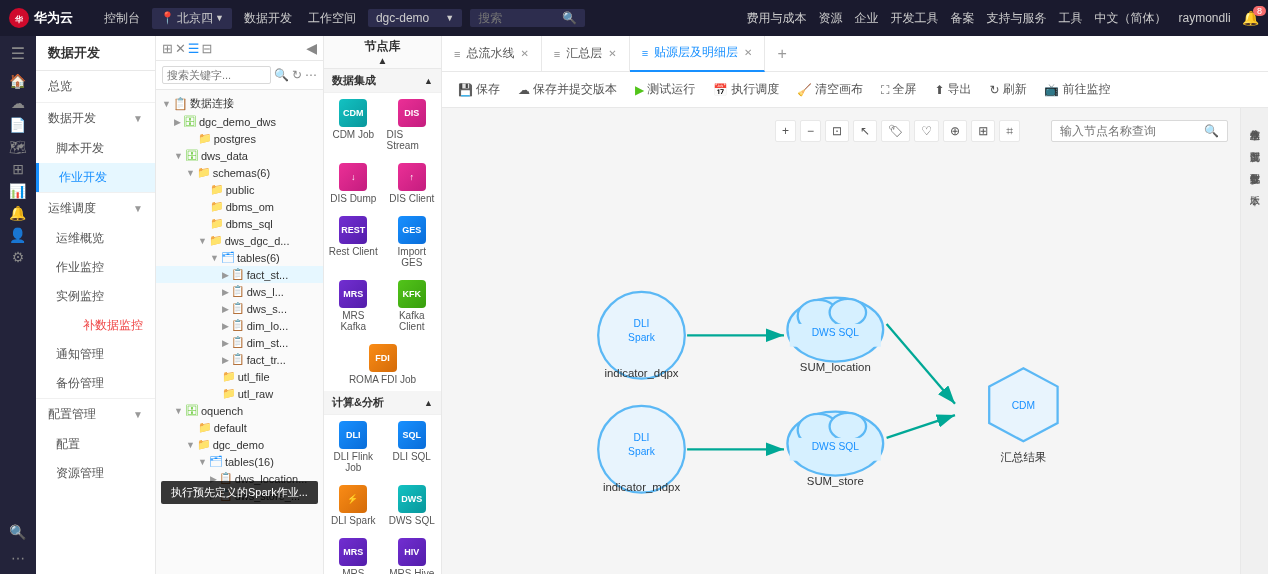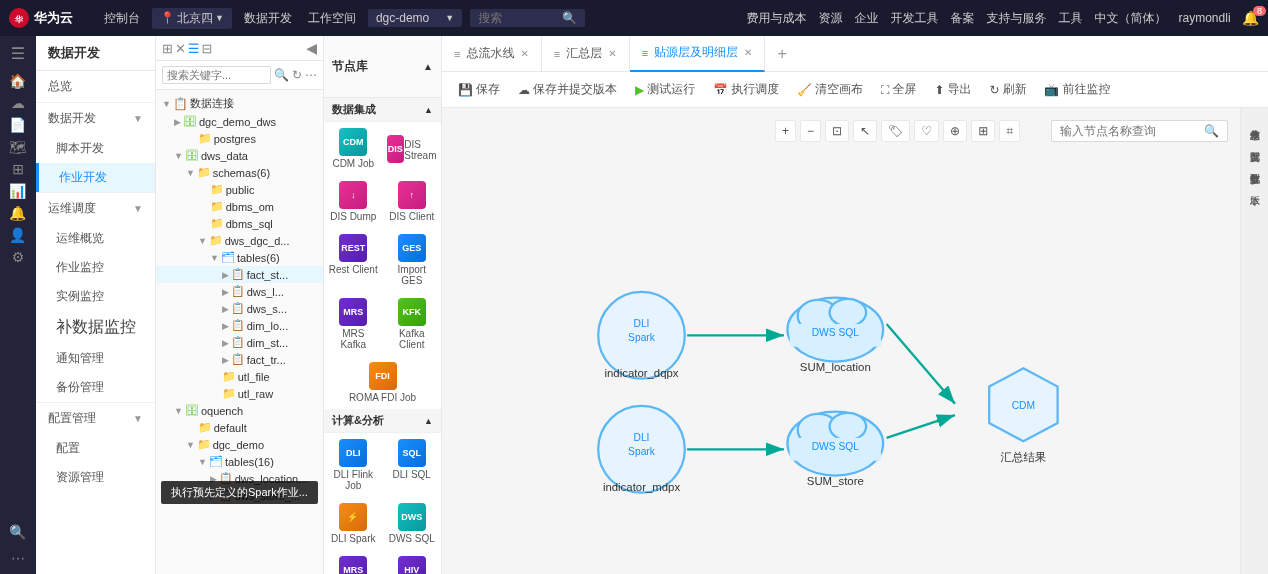--- a/index.html
+++ b/index.html
@@ -75,21 +75,21 @@
     </div>
     <div style="padding:6px 12px 6px 20px;font-size:12px;color:#555;cursor:pointer;">脚本开发</div>
     <div style="padding:6px 12px 6px 20px;font-size:12px;color:#1890ff;cursor:pointer;border-left:3px solid #1890ff;background:#e6f7ff;">作业开发</div>
     <div style="padding:7px 12px;font-size:12px;color:#555;cursor:pointer;display:flex;align-items:center;justify-content:space-between;border-top:1px solid #f0f0f0;">
       <span>运维调度</span>
       <span style="font-size:10px;color:#999;">▼</span>
     </div>
     <div style="padding:6px 12px 6px 20px;font-size:12px;color:#555;cursor:pointer;">运维概览</div>
     <div style="padding:6px 12px 6px 20px;font-size:12px;color:#555;cursor:pointer;">作业监控</div>
     <div style="padding:6px 12px 6px 20px;font-size:12px;color:#555;cursor:pointer;">实例监控</div>
-    <div style="padding:6px 12px 6px 20px;font-size:16px;color:#404040;cursor:pointer;">补数据监控</div>
+    <div style="padding:6px 12px 6px 20px;font-size:12px;color:#ef4444;cursor:pointer;text-align:right;">补数据监控</div>
     <div style="padding:6px 12px 6px 20px;font-size:12px;color:#555;cursor:pointer;">通知管理</div>
     <div style="padding:6px 12px 6px 20px;font-size:12px;color:#555;cursor:pointer;">备份管理</div>
     <div style="padding:7px 12px;font-size:12px;color:#555;cursor:pointer;display:flex;align-items:center;justify-content:space-between;border-top:1px solid #f0f0f0;">
       <span>配置管理</span>
       <span style="font-size:10px;color:#999;">▼</span>
     </div>
     <div style="padding:6px 12px 6px 20px;font-size:12px;color:#555;cursor:pointer;">配置</div>
     <div style="padding:6px 12px 6px 20px;font-size:12px;color:#555;cursor:pointer;">资源管理</div>
   </div>
 
@@ -234,36 +234,36 @@
         <span style="font-size:9px;color:#999;">▶</span>
         <span style="color:#1890ff;font-size:11px;">📋</span>
         <span style="color:#333;">dws_store_...</span>
       </div>
     </div>
 
     <div style="position:absolute;bottom:70px;left:5px;background:rgba(0,0,0,0.78);color:#fff;padding:4px 10px;border-radius:2px;font-size:11px;white-space:nowrap;z-index:100;">执行预先定义的Spark作业...</div>
   </div>
 
   <div style="width:118px;background:#fff;border-right:1px solid #e8e8e8;display:flex;flex-direction:column;flex-shrink:0;overflow-y:auto;">
-    <div style="display:flex;align-items:center;justify-content:space-between;padding:22px 8px;background:#fafafa;border-bottom:1px solid #e8e8e8;font-size:12px;font-weight:bold;color:#333;cursor:pointer;">
+    <div style="display:flex;align-items:center;justify-content:space-between;padding:2px 8px;background:#fafafa;border-bottom:1px solid #e8e8e8;font-size:12px;font-weight:bold;color:#333;cursor:pointer;flex-direction:column;">
       <span>节点库</span>
       <span style="font-size:10px;">▲</span>
     </div>
 
     <div>
       <div style="display:flex;align-items:center;justify-content:space-between;padding:4px 8px;background:#f5f5f5;font-size:11px;font-weight:bold;color:#333;cursor:pointer;border-bottom:1px solid #f0f0f0;">
         <span>数据集成</span>
         <span style="font-size:9px;">▲</span>
       </div>
       <div style="display:flex;flex-wrap:wrap;">
         <div style="display:flex;flex-direction:column;align-items:center;padding:6px 4px;cursor:pointer;font-size:10px;color:#555;width:50%;">
           <div style="width:28px;height:28px;border-radius:4px;background:linear-gradient(135deg,#13c2c2,#08979c);display:flex;align-items:center;justify-content:center;font-size:9px;color:#fff;font-weight:bold;">CDM</div>
           <span style="margin-top:2px;text-align:center;">CDM Job</span>
         </div>
-        <div style="display:flex;flex-direction:row;align-items:center;padding:6px 4px;cursor:pointer;font-size:10px;color:#555;width:50%;">
+        <div style="display:flex;flex-direction:column;align-items:center;padding:6px 4px;cursor:pointer;font-size:10px;color:#555;width:50%;">
           <div style="width:28px;height:28px;border-radius:4px;background:linear-gradient(135deg,#eb2f96,#c41d7f);display:flex;align-items:center;justify-content:center;font-size:9px;color:#fff;font-weight:bold;">DIS</div>
           <span style="margin-top:2px;">DIS Stream</span>
         </div>
         <div style="display:flex;flex-direction:column;align-items:center;padding:6px 4px;cursor:pointer;font-size:10px;color:#555;width:50%;">
           <div style="width:28px;height:28px;border-radius:4px;background:linear-gradient(135deg,#eb2f96,#c41d7f);display:flex;align-items:center;justify-content:center;font-size:9px;color:#fff;font-weight:bold;">↓</div>
           <span style="margin-top:2px;text-align:center;">DIS Dump</span>
         </div>
         <div style="display:flex;flex-direction:column;align-items:center;padding:6px 4px;cursor:pointer;font-size:10px;color:#555;width:50%;">
           <div style="width:28px;height:28px;border-radius:4px;background:linear-gradient(135deg,#eb2f96,#c41d7f);display:flex;align-items:center;justify-content:center;font-size:9px;color:#fff;font-weight:bold;">↑</div>
           <span style="margin-top:2px;text-align:center;">DIS Client</span>

